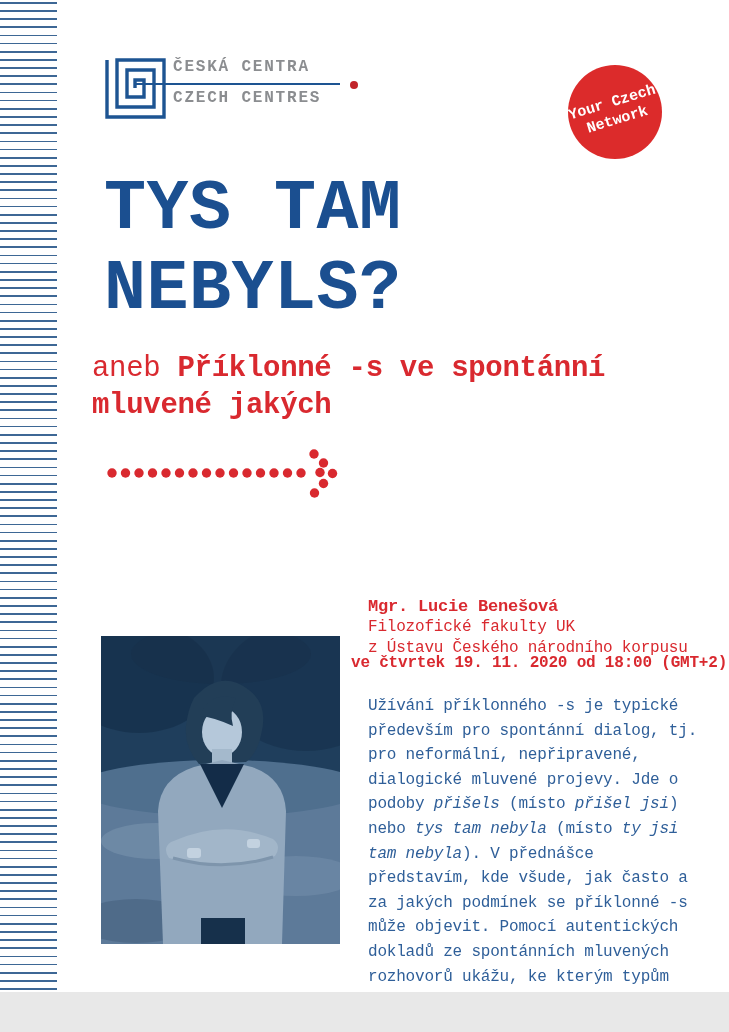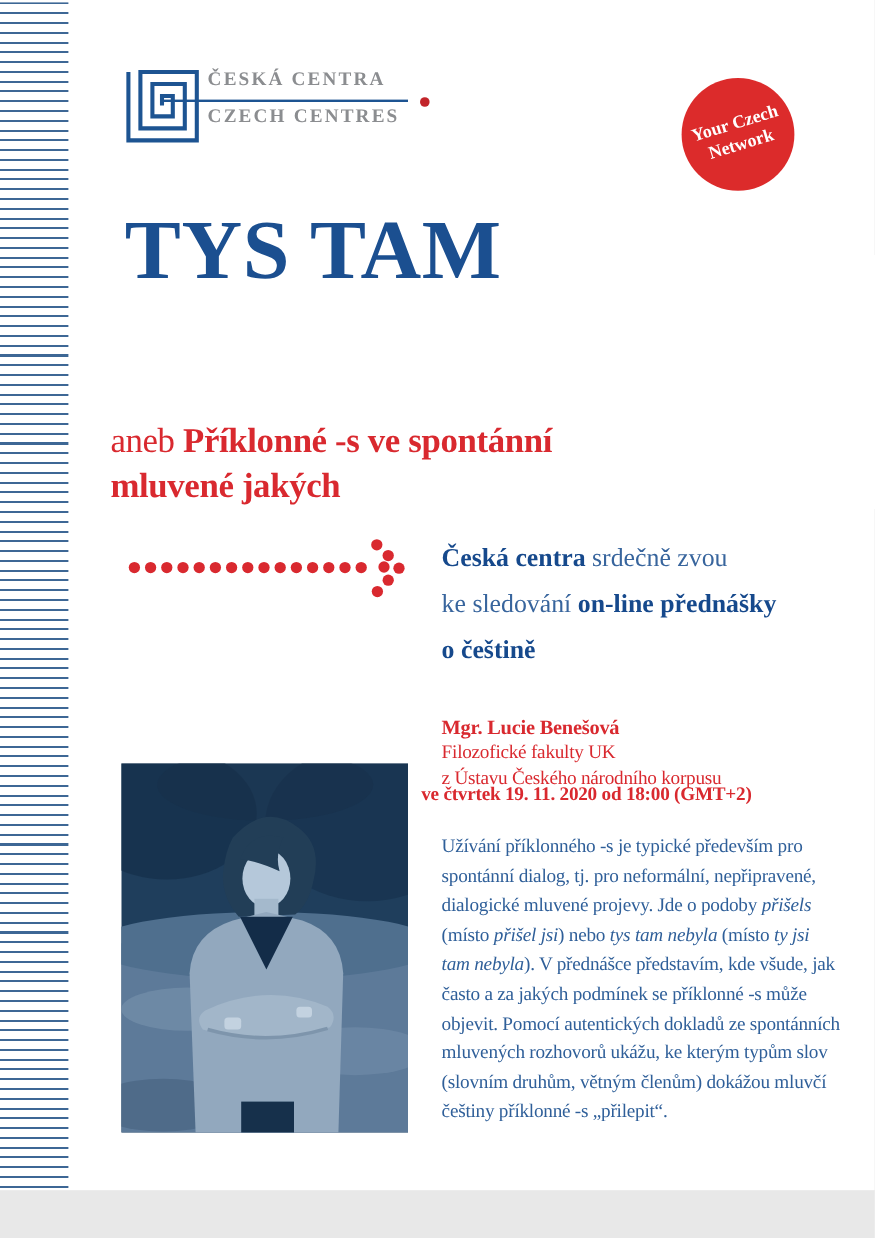--- a/index.html
+++ b/index.html
@@ -1,18 +1,18 @@
 <!DOCTYPE html>
 <html><head>
 <meta charset="utf-8">
 <style>
   html,body{margin:0;padding:0;background:#e8e8e8;}
   .poster{
     position:relative;width:729px;height:992px;background:#ffffff;
-    font-family:Liberation Serif, serif;overflow:hidden;margin:0 auto;
+    font-family:Liberation Mono, monospace;overflow:hidden;margin:0 auto;
   }
   
   .edge-lines{
     position:absolute;left:0;top:2px;width:57px;height:1023px;
     background:repeating-linear-gradient(to bottom,
       #3d6795 0px,#3d6795 1.7px,transparent 1.7px,transparent 8.15px);
   }
   
   .logo-spiral{position:absolute;left:104px;top:57px;}
   .logo-divider{position:absolute;left:135px;top:83px;width:205px;height:2.4px;background:#1d5492;}
@@ -74,20 +74,21 @@
 
   <div class="badge">
     <div class="badge-text">
       <div>Your Czech</div>
       <div>Network</div>
     </div>
   </div>
 
   <h1 class="title" style="margin:0;">
     <div>TYS TAM</div>
+    <div>NEBYLS?</div>
   </h1>
 
   <h2 class="subtitle" style="margin:0;font-weight:400;">
     <div><span>aneb </span><span class="b">Příklonné -s ve spontánní</span></div>
     <div><span class="b">mluvené jakých</span></div>
   </h2>
 
   <svg class="arrow" width="237" height="52" viewBox="0 0 237 52">
     <g fill="#d9292f">
       <circle cx="7" cy="25" r="4.7"></circle>
@@ -107,25 +108,20 @@
       <circle cx="196" cy="25" r="4.7"></circle>
       <circle cx="209" cy="6" r="4.7"></circle>
       <circle cx="218.5" cy="15" r="4.7"></circle>
       <circle cx="215" cy="24.5" r="4.7"></circle>
       <circle cx="227.5" cy="25.5" r="4.7"></circle>
       <circle cx="218.5" cy="35.5" r="4.7"></circle>
       <circle cx="209.5" cy="45" r="4.7"></circle>
     </g>
   </svg>
 
-  <div class="invite">
-    <div><span class="b">Česká centra</span><span> srdečně zvou</span></div>
-    <div><span>ke sledování </span><span class="b">on-line přednášky</span></div>
-    <div><span class="b">o češtině</span></div>
-  </div>
 
   <div class="speaker">
     <div class="name">Mgr. Lucie Benešová</div>
     <div>Filozofické fakulty UK</div>
     <div>z Ústavu Českého národního korpusu</div>
   </div>
 
   <div class="datetime">ve čtvrtek 19. 11. 2020 od 18:00 (GMT+2)</div>
 
   <div class="photo">

